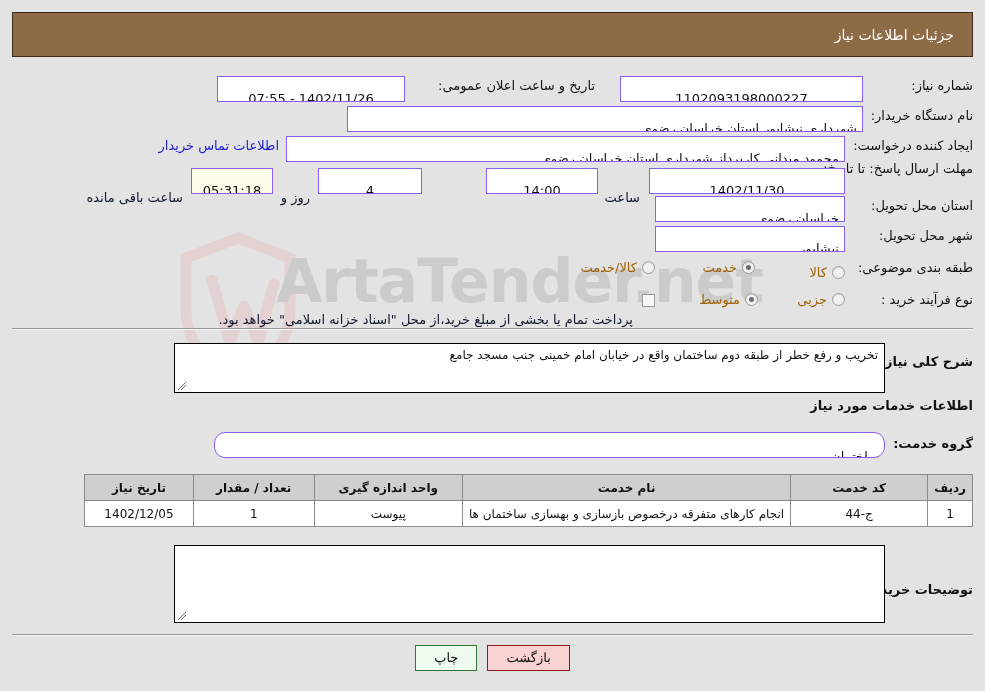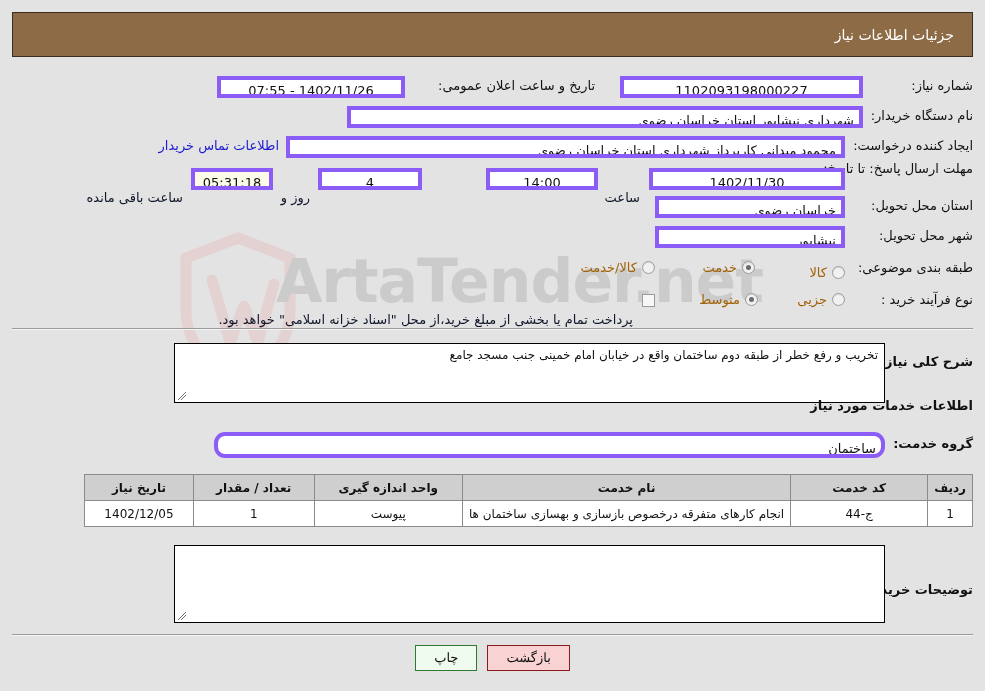--- a/index.html
+++ b/index.html
@@ -89,26 +89,26 @@
   .lbl {
     font-size: 13px;
     color: #111;
     text-align: right;
     white-space: nowrap;
   }
   .lbl-2line { line-height: 15px; }
 
   .fld {
     background: #ffffff;
-    border: 4px solid #8b5cf6;
+    border: 1px solid #8b5cf6;
     height: 22px;
     line-height: 20px;
     font-size: 13px;
     color: #111;
-    padding: 1px 5px;
+    padding: 12px 5px;
     text-align: center;
     overflow: hidden;
     white-space: nowrap;
     text-decoration: underline;
   }
   .fld.rtl-start { text-align: right; }
   .fld.cream { background: #fbfbe8; }
 
   .inline-txt { font-size: 13px; color: #0f172a; white-space: nowrap; margin-top: 20px; }
   .link {
@@ -312,21 +312,21 @@
     <div class="radio-grp" style="position:absolute; right:215px; top:226px;">
       <span class="radio on"></span>
       <span class="cap">متوسط</span>
     </div>
     <span class="checkbox" style="position:absolute; right:318px; top:228px;"></span>
     <span class="inline-txt" style="position:absolute; right:340px; top:226px;">پرداخت تمام یا بخشی از مبلغ خرید،از محل "اسناد خزانه اسلامی" خواهد بود.</span>
 
     <hr class="hr" style="position:absolute; right:0; top:262px; width:961px;">
 
     <div class="sec-head" style="right:0px; top:288px;">شرح کلی نیاز:</div>
-    <div class="ta" style="position:absolute; right:88px; top:277px; width:711px; height:60px;">
+    <div class="ta" style="position:absolute; right:88px; top:277px; width:711px; height:50px;">
       <span>تخریب و رفع خطر از طبقه دوم ساختمان واقع در خیابان امام خمینی جنب مسجد جامع</span>
       <span class="grip">
         <svg width="10" height="10" viewBox="0 0 10 10">
           <line x1="1" y1="9" x2="9" y2="1" stroke="#6f6f6f" stroke-width="1"></line>
           <line x1="4" y1="9" x2="9" y2="4" stroke="#6f6f6f" stroke-width="1"></line>
         </svg>
       </span>
     </div>
 
     <div class="sec-head" style="right:0px; top:332px;">اطلاعات خدمات مورد نیاز</div>

